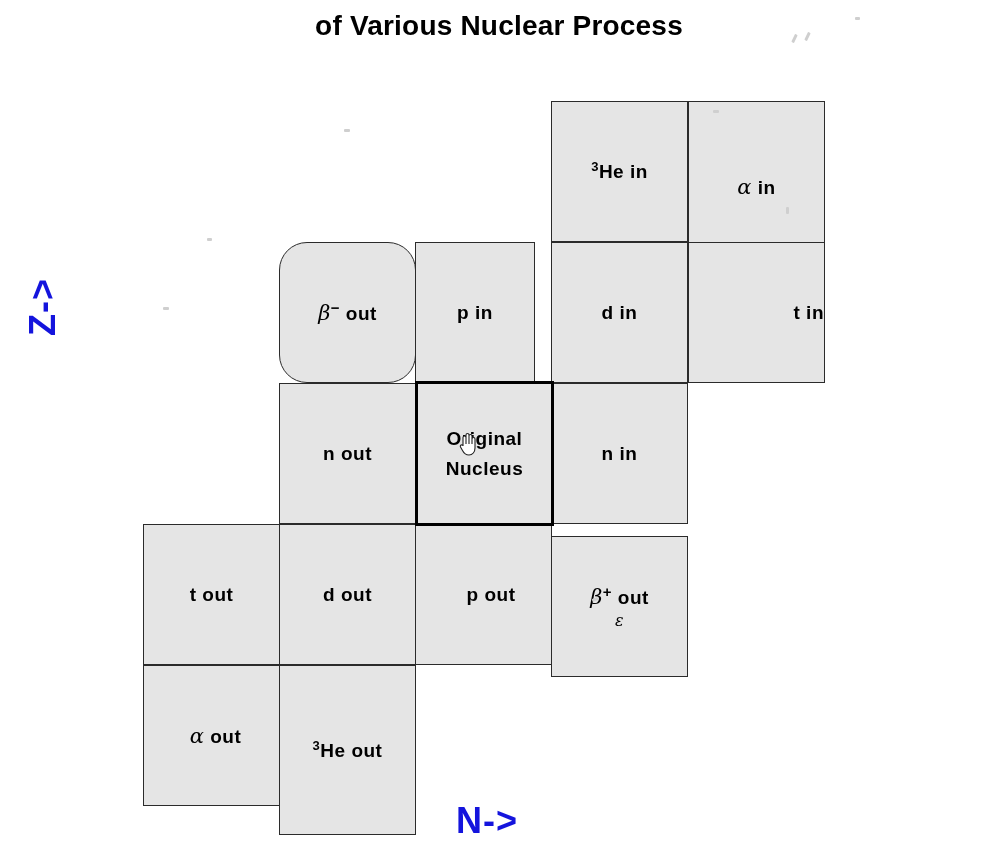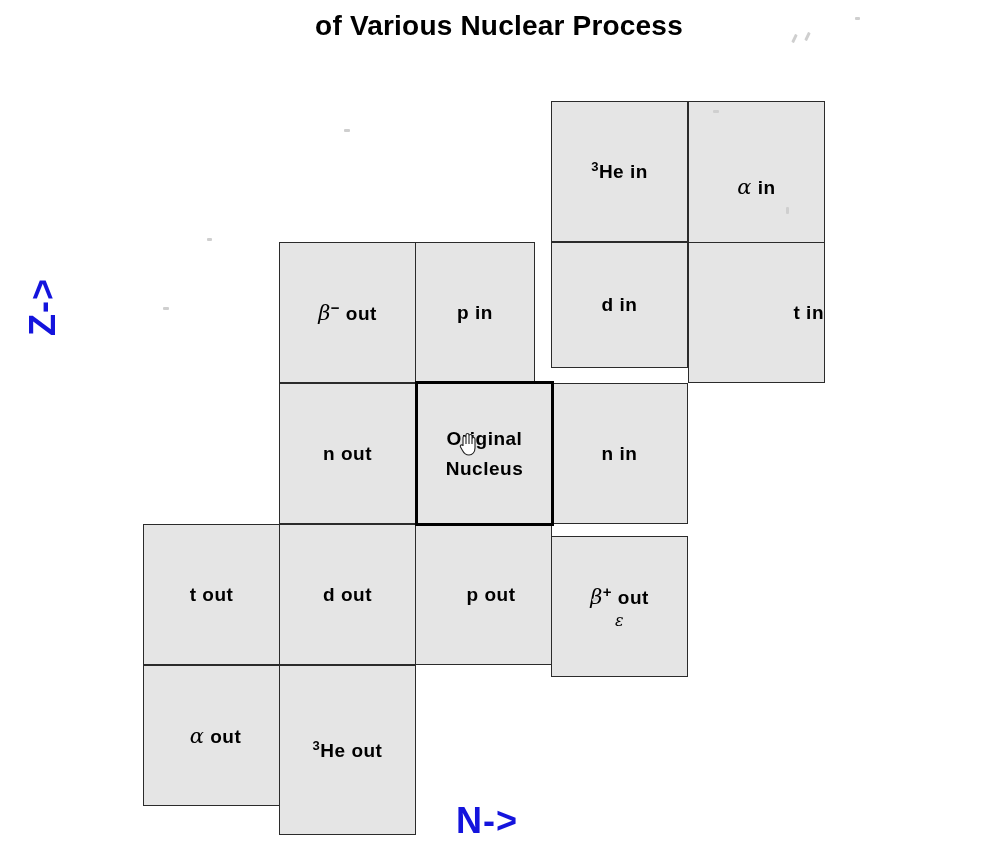--- a/index.html
+++ b/index.html
@@ -137,27 +137,27 @@
 
 <div id="grid">
 
   <div class="cell" style="left:408px; top:0px; width:137px; height:141px;">
     <span class="lbl"><span class="sup3">3</span><span>He  in</span></span>
   </div>
   <div class="cell" style="left:545px; top:0px; width:137px; height:171px;justify-content:center;">
     <span class="lbl"><span class="greek">α</span><span> in</span></span>
   </div>
 
-  <div class="cell" style="left:136px; top:141px; width:137px; height:141px;">
+  <div class="cell" style="left:136px; top:141px; width:137px; height:141px;border-radius:28px;">
     <span class="lbl"><span class="greek">β</span><span class="supsign">−</span><span> out</span></span>
   </div>
   <div class="cell" style="left:272px; top:141px; width:120px; height:141px;">
     <span class="lbl">p  in</span>
   </div>
-  <div class="cell" style="left:408px; top:141px; width:137px; height:126px;">
+  <div class="cell" style="left:408px; top:141px; width:137px; height:141px;">
     <span class="lbl">d  in</span>
   </div>
   <div class="cell" style="left:545px; top:141px; width:137px; height:141px;align-items:flex-end;">
     <span class="lbl">t  in</span>
   </div>
 
   <div class="cell" style="left:136px; top:282px; width:137px; height:141px;">
     <span class="lbl">n  out</span>
   </div>
   <div class="cell highlight" style="left:272px; top:280px; width:139px; height:145px;">

